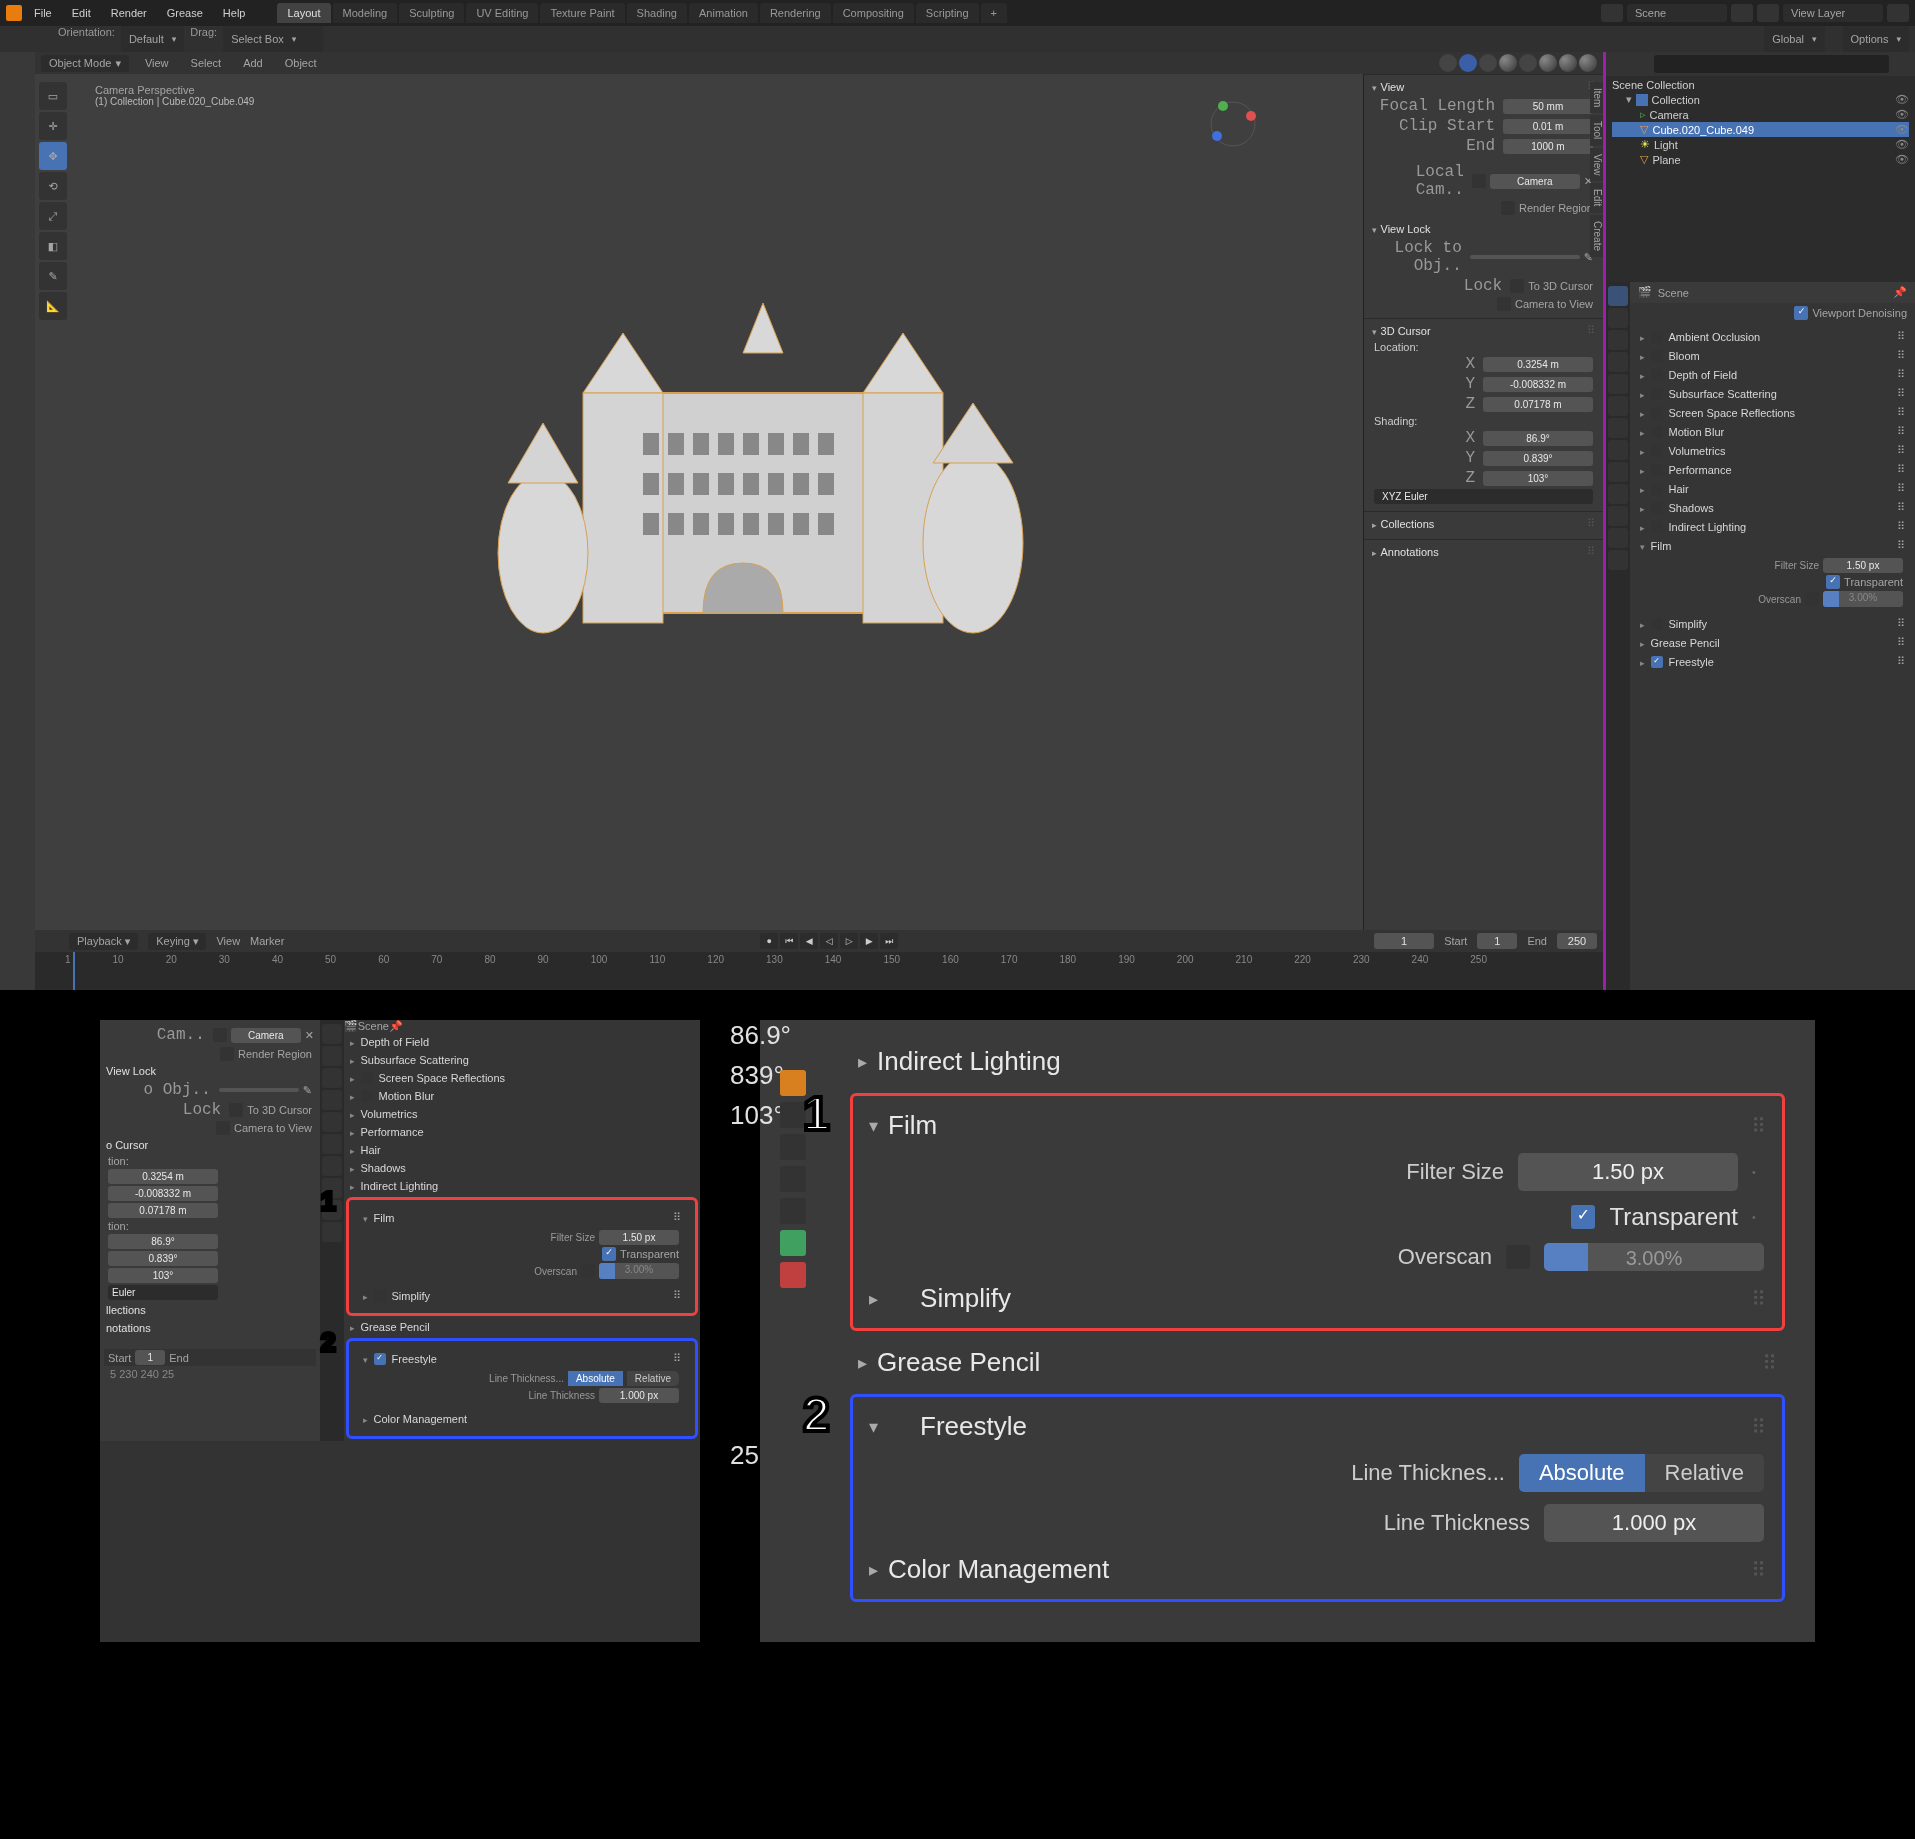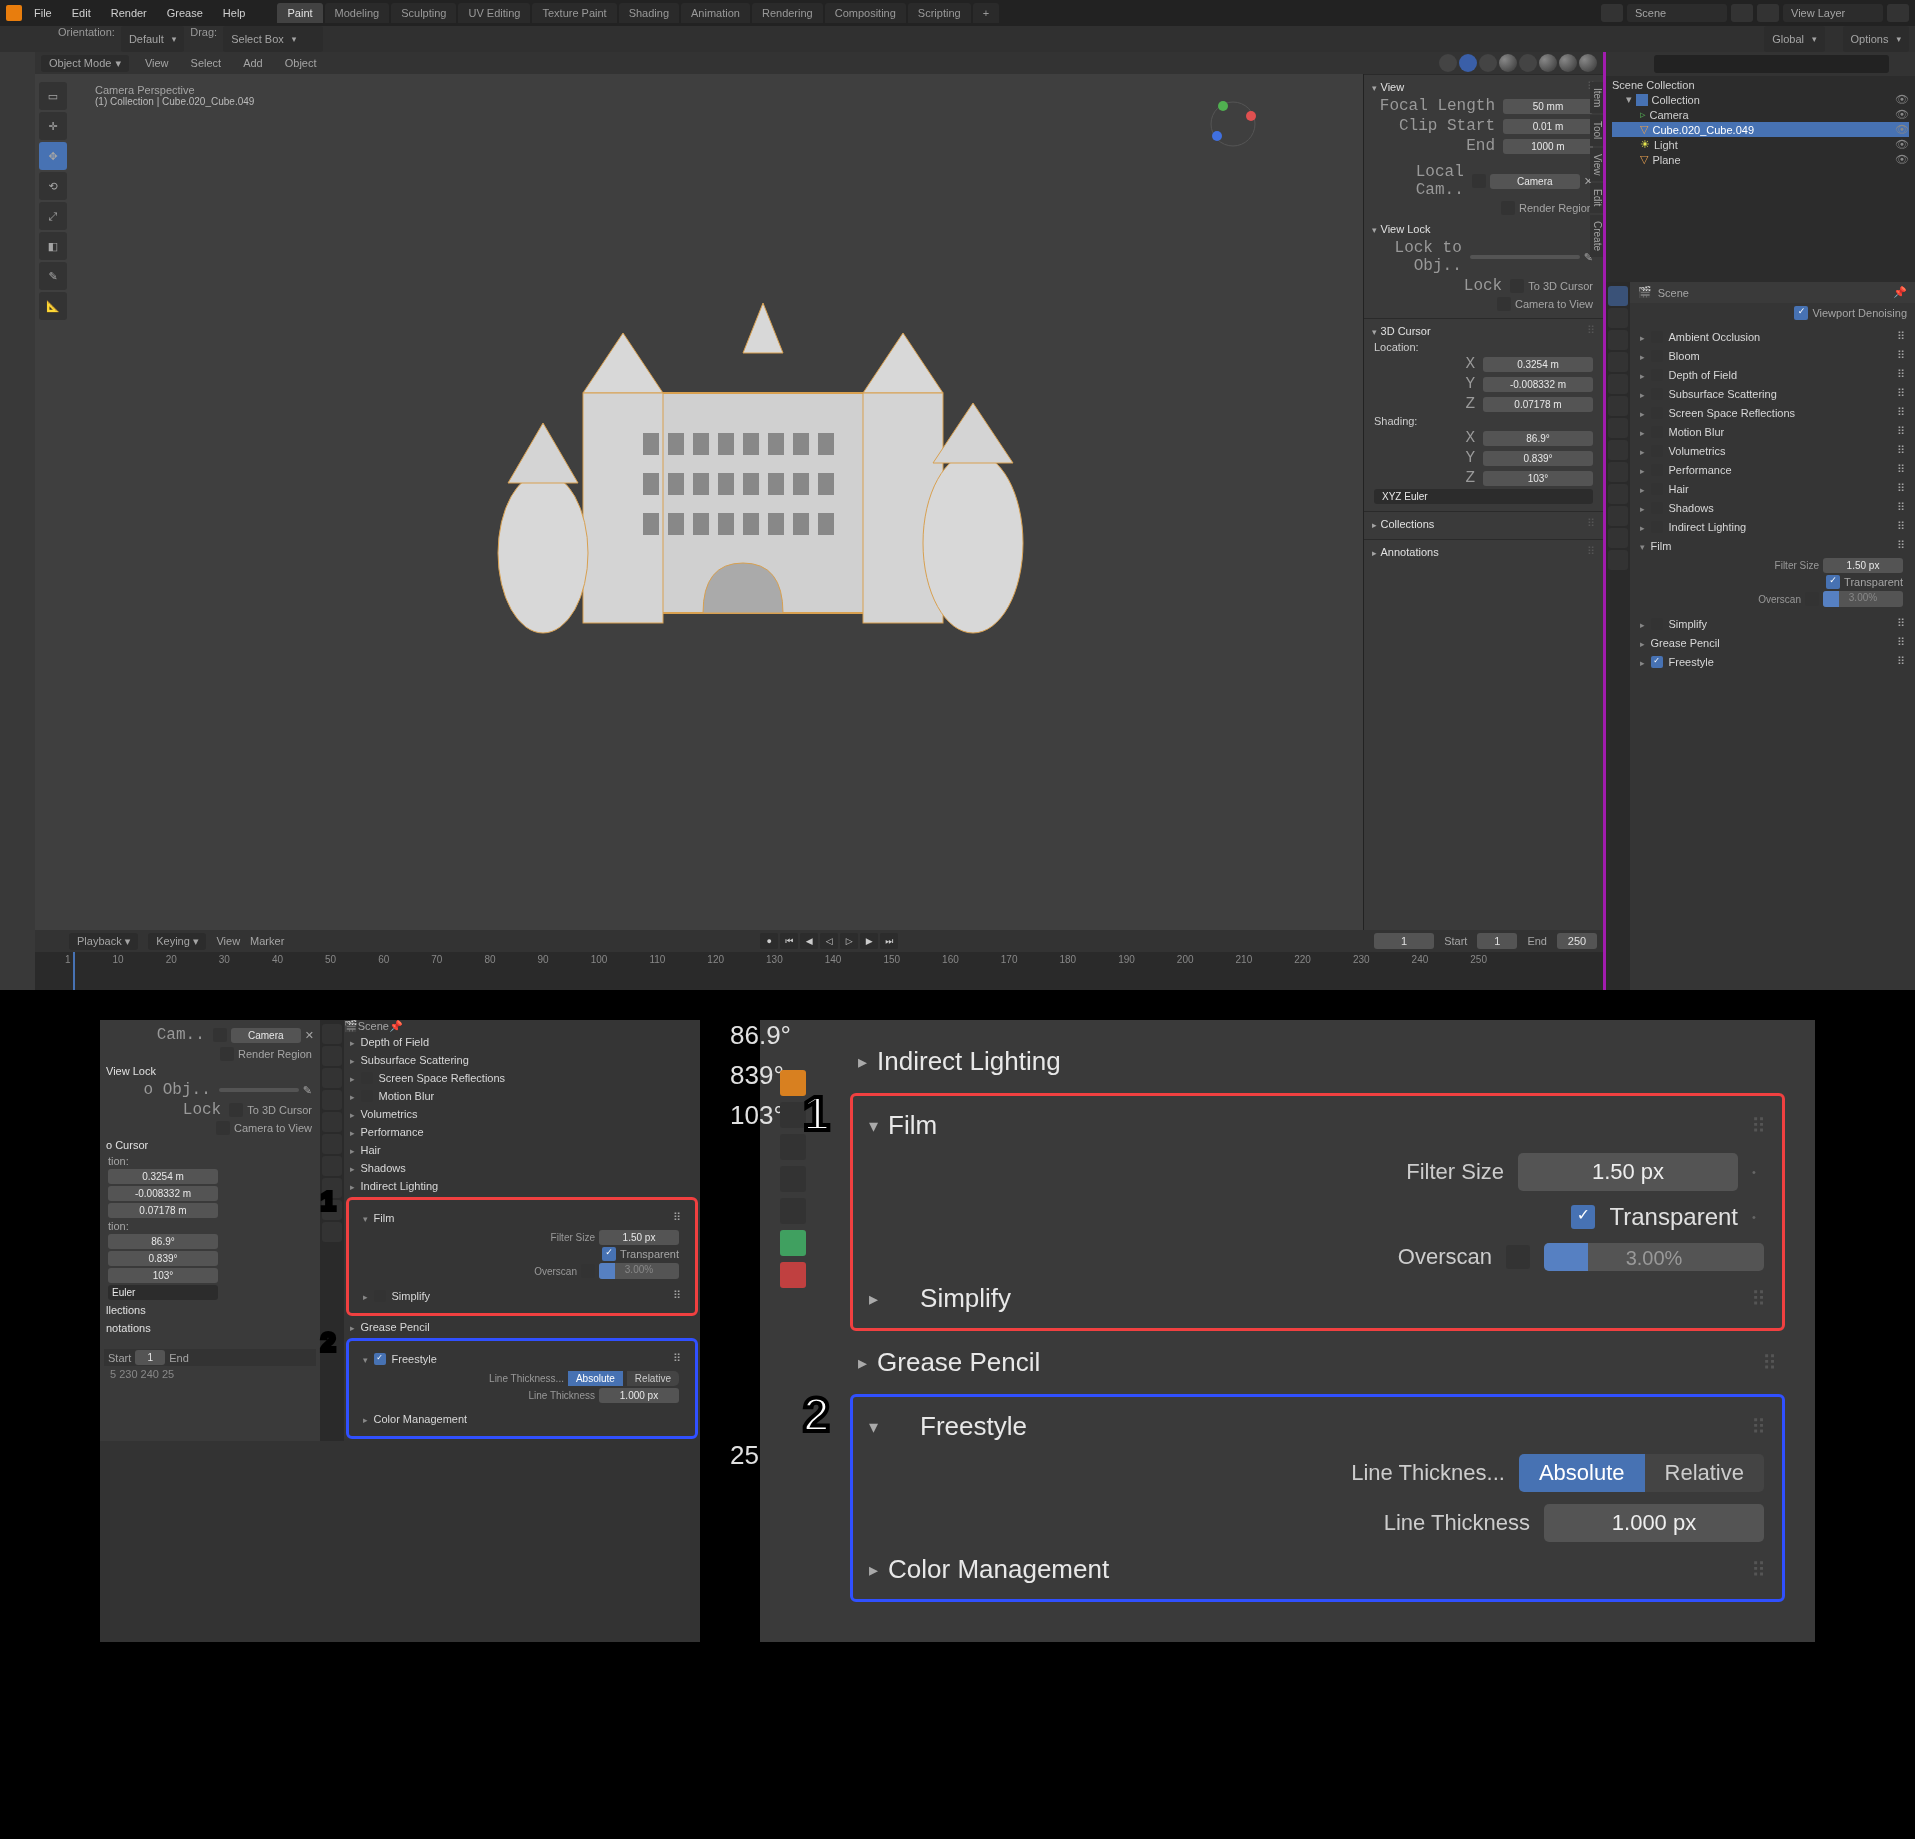--- a/index.html
+++ b/index.html
@@ -132,21 +132,21 @@
 <div class="main-app">
 
   <div class="topbar">
     <div class="logo"></div>
     <span class="menu-item">File</span>
     <span class="menu-item">Edit</span>
     <span class="menu-item">Render</span>
     <span class="menu-item">Grease</span>
     <span class="menu-item">Help</span>
     <div class="tabs">
-      <span class="tab active">Paint</span>
+      <span class="tab active">Layout</span>
       <span class="tab">Modeling</span>
       <span class="tab">Sculpting</span>
       <span class="tab">UV Editing</span>
       <span class="tab">Texture Paint</span>
       <span class="tab">Shading</span>
       <span class="tab">Animation</span>
       <span class="tab">Rendering</span>
       <span class="tab">Compositing</span>
       <span class="tab">Scripting</span>
       <span class="tab">+</span>

